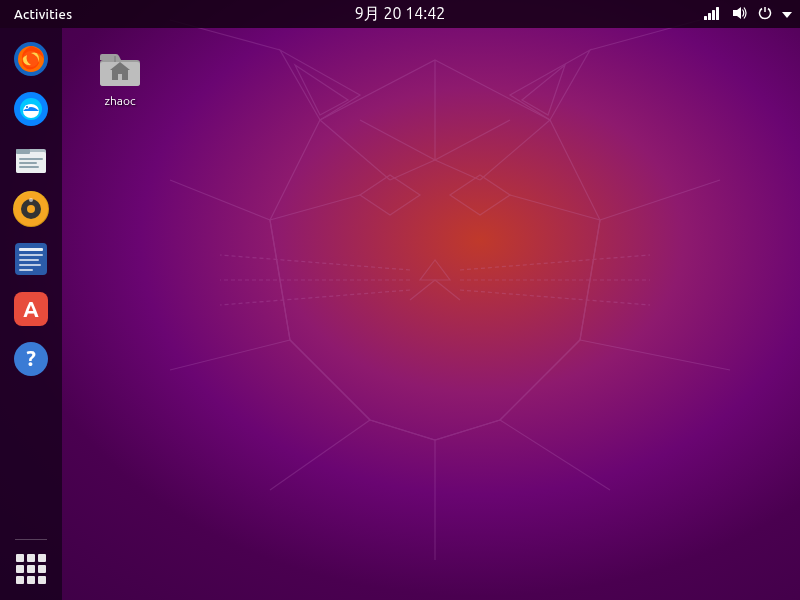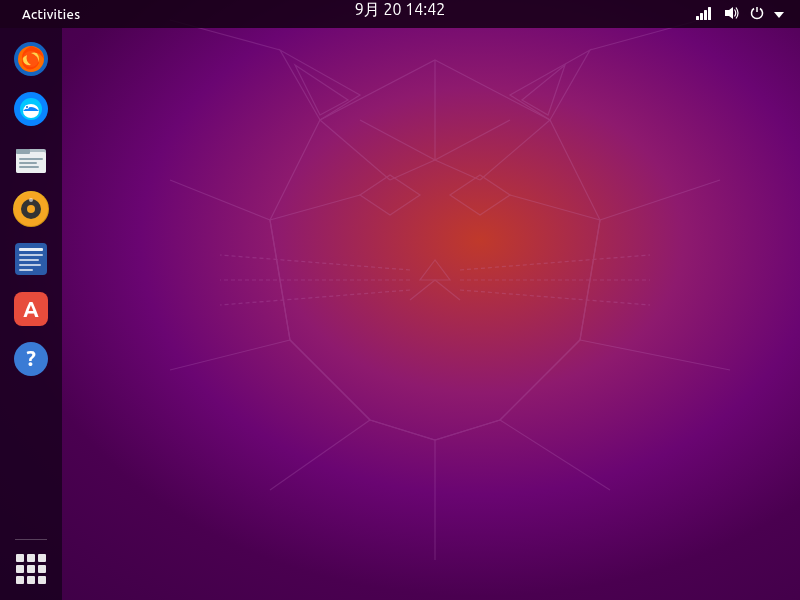--- a/index.html
+++ b/index.html
@@ -33,23 +33,24 @@
 
     
     #topbar {
       position: absolute;
       top: 0;
       left: 0;
       width: 800px;
       height: 28px;
       background: rgba(20, 0, 20, 0.85);
       display: flex;
+      align-items: center;
       justify-content: space-between;
       z-index: 100;
-      padding: 0 16px;
+      padding: 0 8px;
     }
 
     #topbar-left {
       display: flex;
       align-items: center;
     }
 
     #activities-btn {
       color: white;
       font-size: 13px;
@@ -379,17 +380,32 @@
         <div class="grid-dot"></div>
         <div class="grid-dot"></div>
         <div class="grid-dot"></div>
         <div class="grid-dot"></div>
       </div>
     </div>
   </div>
 
   <div id="desktop-icons">
 
+    <div class="desktop-icon">
+      <div class="desktop-icon-img">
+        <svg width="48" height="48" viewBox="0 0 48 48">
+
+          <rect x="4" y="18" width="40" height="26" rx="3" fill="#9e9e9e"></rect>
+          <rect x="4" y="20" width="40" height="24" rx="3" fill="#bdbdbd"></rect>
+
+          <path d="M4 18 L4 14 Q4 12 6 12 L20 12 Q22 12 23 14 L25 18Z" fill="#9e9e9e"></path>
+
+          <polygon points="24,20 14,28 16,28 16,38 22,38 22,32 26,32 26,38 32,38 32,28 34,28" fill="#757575"></polygon>
+          <rect x="18" y="14" width="2" height="6" fill="#757575" opacity="0.5"></rect>
+        </svg>
+      </div>
+      <span class="desktop-icon-label">zhaoc</span>
+    </div>
 
 
   </div>
 
 </div>
 
 </body></html>

